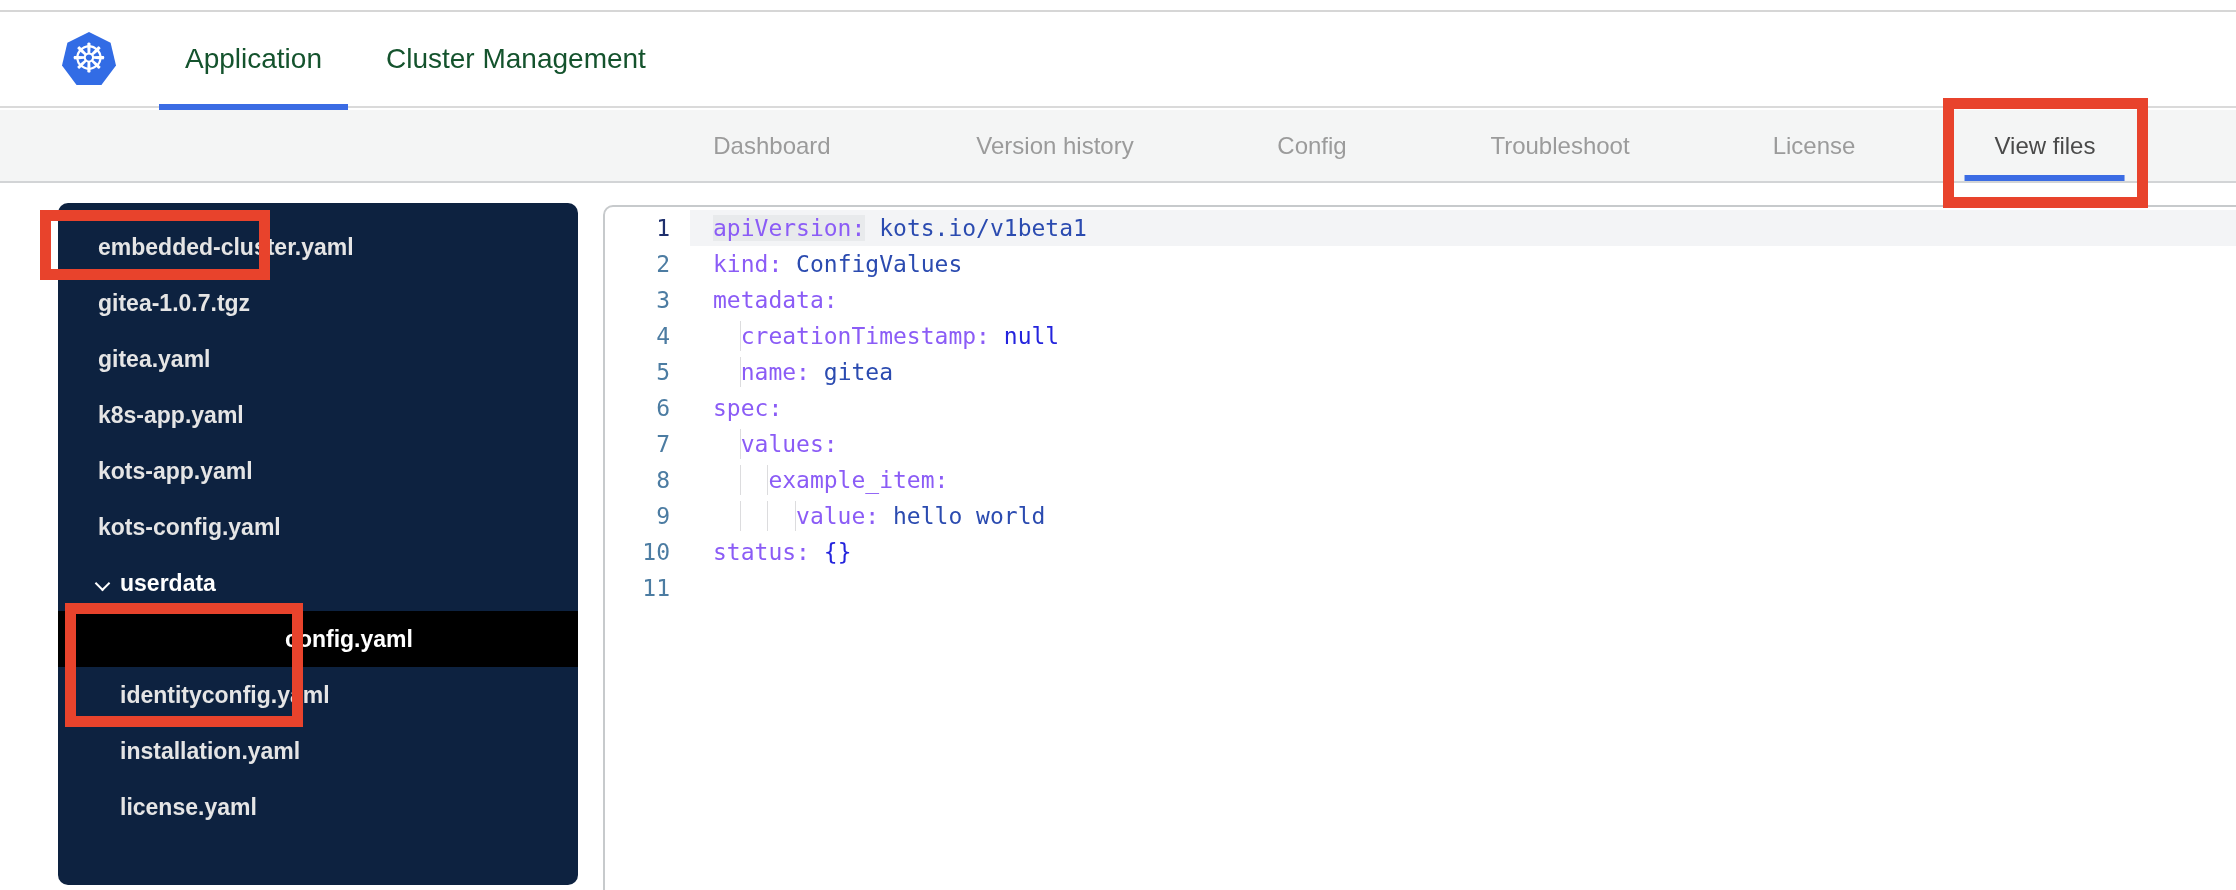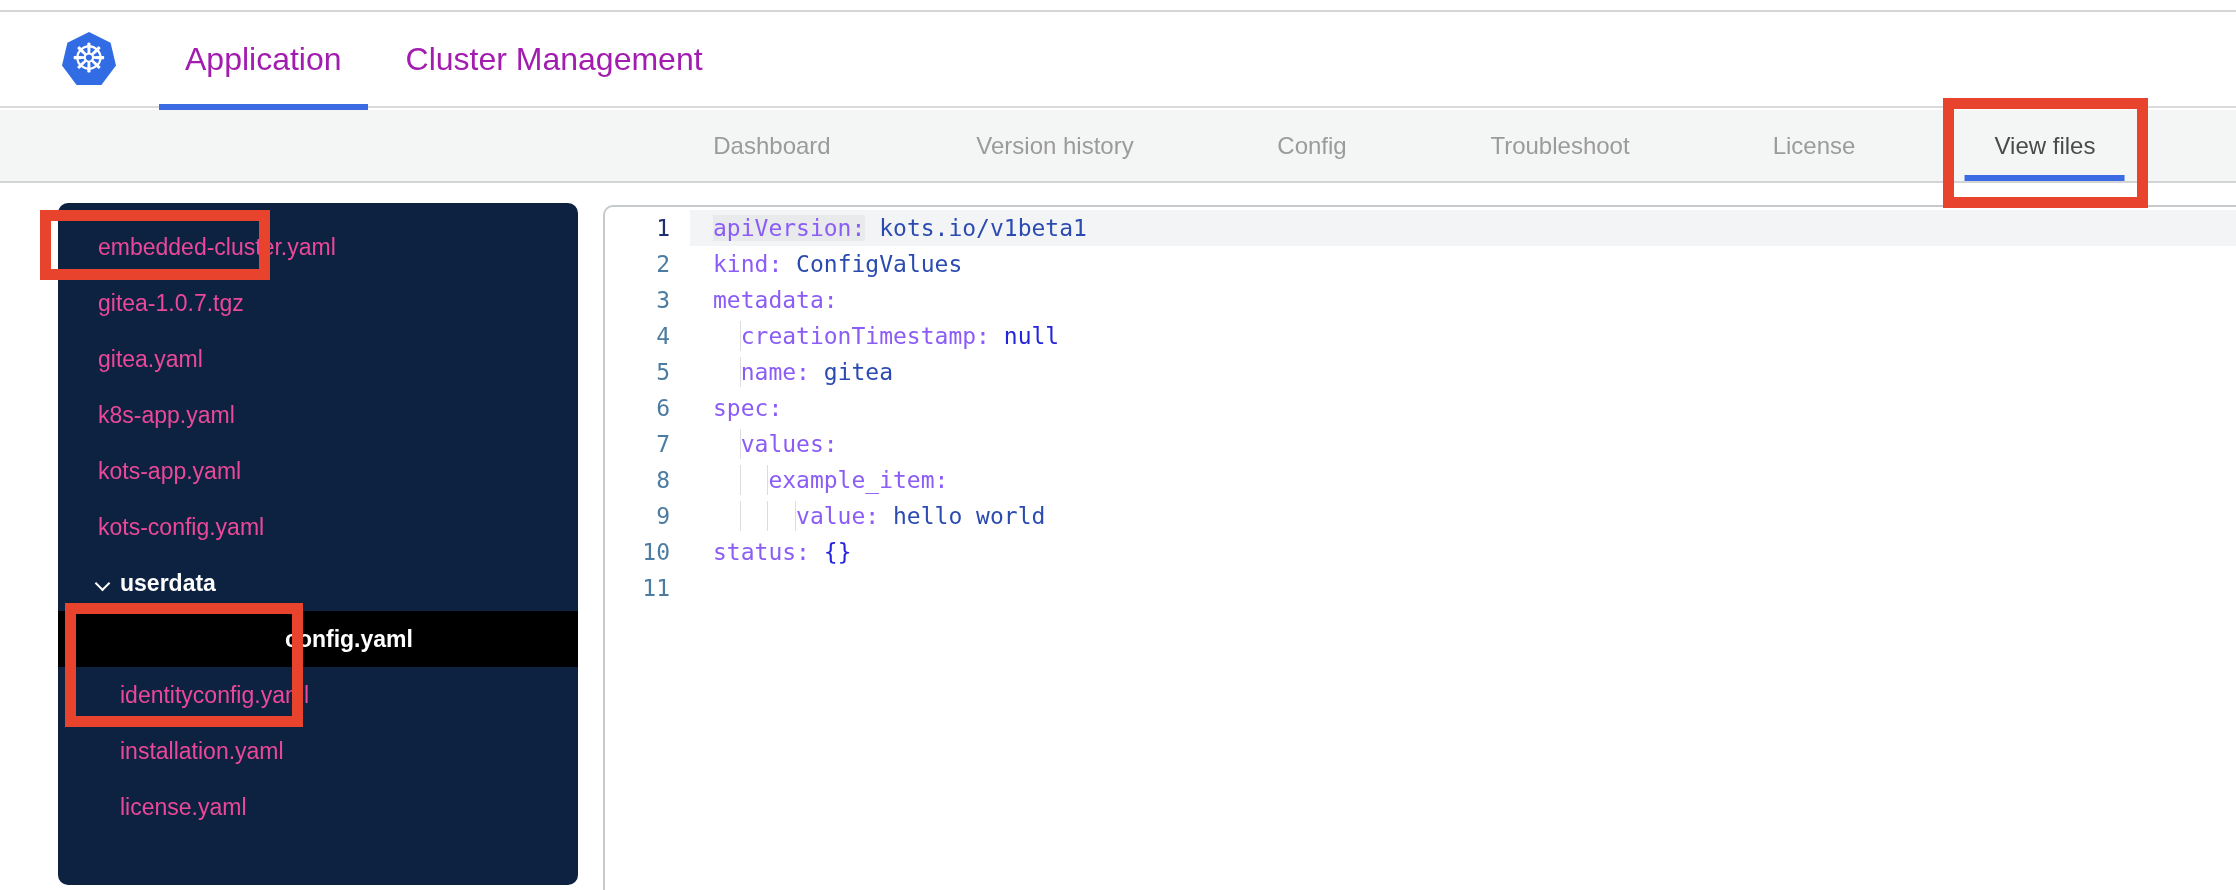--- a/index.html
+++ b/index.html
@@ -9,43 +9,43 @@
 
   
   .hairline { position:absolute; left:0; top:10px; width:100%; height:2px; background:#d6d6d6; }
   .header { position:absolute; left:0; top:12px; width:100%; height:96px; background:#fff;
     border-bottom:2px solid #dadada; }
   .logo { position:absolute; left:62px; top:20px; width:54px; height:54px; background:#326ce5;
     clip-path:polygon(50% 0%, 90% 20%, 100% 62%, 73% 98%, 27% 98%, 0% 62%, 10% 20%);
     display:flex; align-items:center; justify-content:center; }
   .logo span { color:#fff; font-size:40px; line-height:1; transform:translateY(-1px); }
   .header-tabs { position:absolute; left:185px; top:0; height:94px; display:flex; gap:64px; align-items:center; }
-  .htab { position:relative; height:94px; display:flex; align-items:center; font-size:32px;
-    color:#a21caf; font-weight:500; cursor:pointer; }
+  .htab { position:relative; height:94px; display:flex; align-items:center; font-size:28px;
+    color:#14532d; font-weight:500; cursor:pointer; }
   .htab .under { position:absolute; left:-26px; right:-26px; bottom:-4px; height:6px; background:#3b6ce4;
     display:none; }
   .htab.active .under { display:block; }
 
   
   .subnav { position:absolute; left:0; top:110px; width:100%; height:73px; background:#f4f5f5;
     border-bottom:2px solid #d2d4d6; }
   .stab { position:absolute; top:0; height:71px; transform:translateX(-50%); display:flex;
     align-items:center; font-size:24px; color:#9b9b9b; cursor:pointer; }
   .stab:nth-of-type(1){ left:772px; } .stab:nth-of-type(2){ left:1055px; }
   .stab:nth-of-type(3){ left:1312px; } .stab:nth-of-type(4){ left:1560px; }
   .stab:nth-of-type(5){ left:1814px; } .stab:nth-of-type(6){ left:2045px; }
   .stab.active { color:#4a4a4a; }
   .stab .under { position:absolute; left:50%; bottom:0; transform:translateX(-50%); width:160px;
     height:6px; background:#3b6ce4; display:none; }
   .stab.active .under { display:block; }
 
   
   .sidebar { position:absolute; left:58px; top:203px; width:520px; height:682px; background:#0d2240;
     border-radius:10px; padding-top:16px; overflow:hidden; }
-  .srow { height:56px; display:flex; align-items:center; font-size:23px; color:#ec4899; cursor:pointer; }
+  .srow { height:56px; display:flex; align-items:center; font-size:23px; color:#e5e5e5; cursor:pointer;font-weight:bold; }
   .srow.folder { color:#fff; font-weight:bold; }
   .srow.lv1 { padding-left:40px; }
   .srow.lv1.folder { padding-left:16px; }
   .srow.lv2 { padding-left:62px; }
   .srow.lv2.folder { padding-left:38px; }
   .srow.selected { background:#000000; color:#fff; font-weight:bold;justify-content:center; }
   .chev { width:14px; height:14px; margin-right:10px; position:relative; flex:0 0 auto; }
   .chev::before { content:""; position:absolute; left:1px; top:2px; width:9px; height:9px;
     border-right:2.6px solid #fff; border-bottom:2.6px solid #fff; transform:rotate(45deg); }
 

